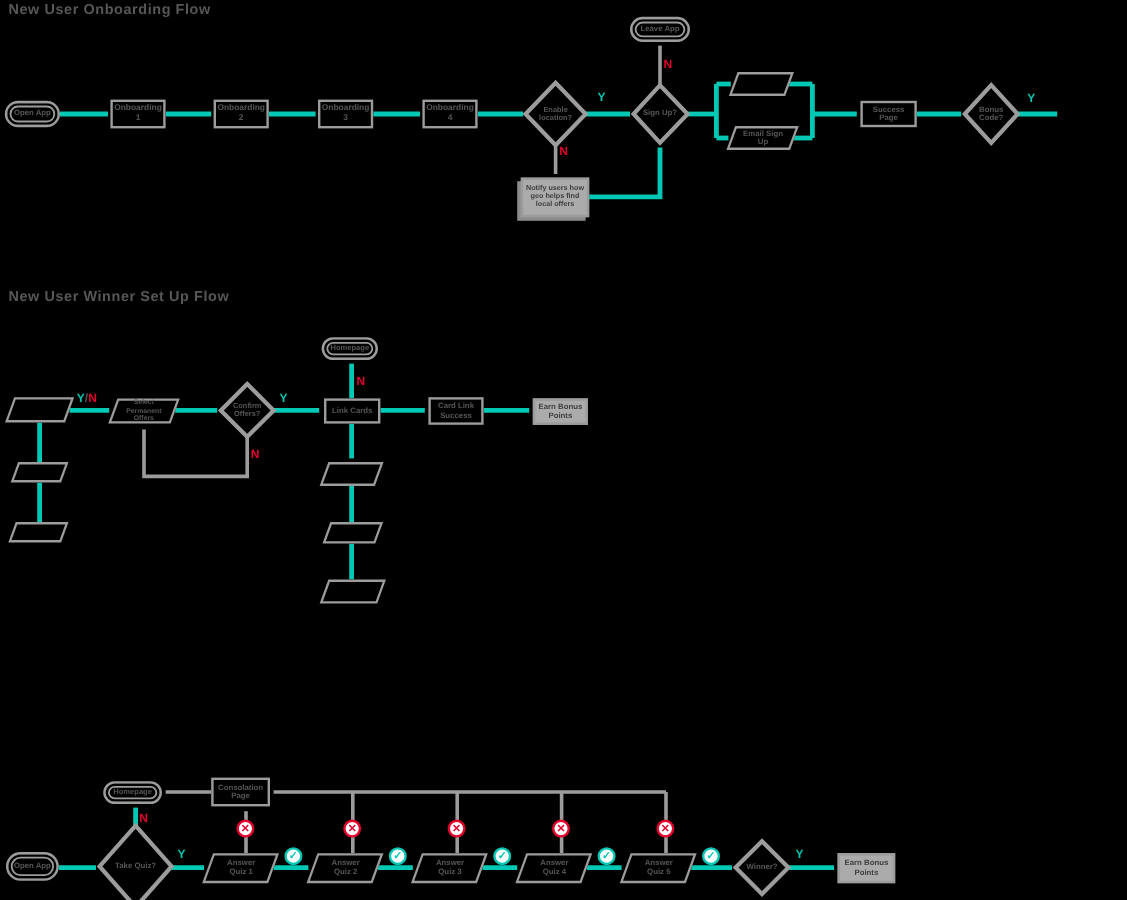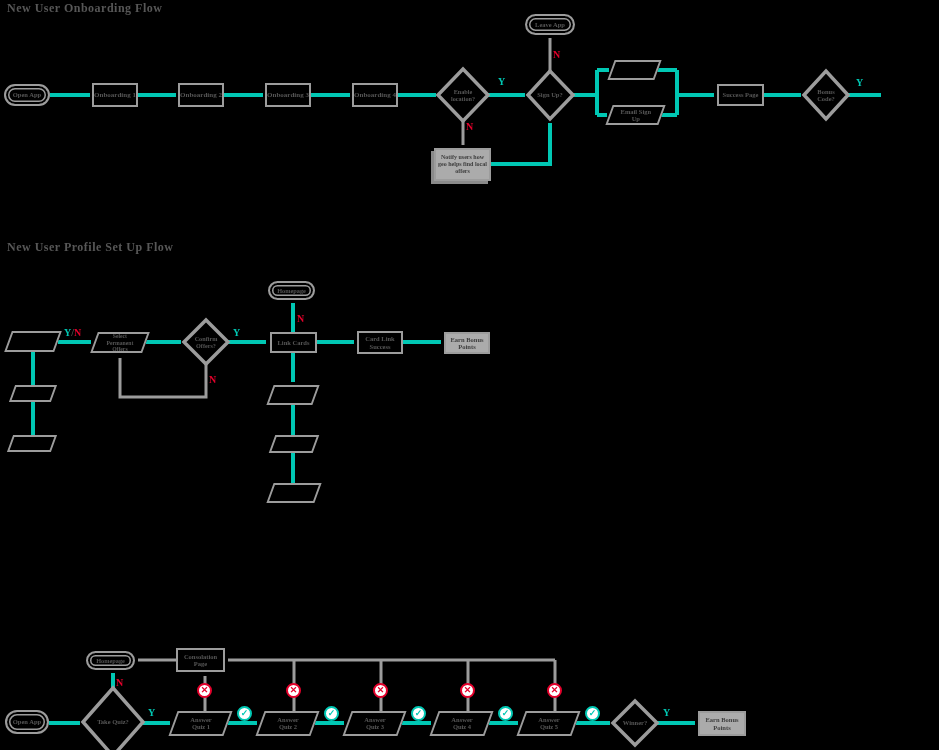--- a/index.html
+++ b/index.html
@@ -1,17 +1,17 @@
 <!DOCTYPE html>
 <html><head>
 <meta charset="utf-8">
 <style>
   html,body{margin:0;padding:0;background:#000;}
   .canvas{position:relative;width:881px;height:750px;background:#000;overflow:hidden;
-          font-family:Liberation Serif, serif;}
+          font-family:Liberation Sans, sans-serif;}
   .edges{position:absolute;left:0;top:0;width:939px;height:750px;}
   .edges path{fill:none;}
   .edges .teal{stroke:#00C8B4;stroke-width:4;}
   .edges .gray{stroke:#9C9C9C;stroke-width:3;}
   .edges polygon{fill:#000;stroke:#9C9C9C;stroke-width:3.5;}
   .flow-title{position:absolute;font-size:12px;font-weight:bold;color:#575757;letter-spacing:.5px;}
   .node{position:absolute;box-sizing:border-box;display:flex;align-items:center;justify-content:center;
         text-align:center;color:#565656;font-weight:bold;font-size:7px;line-height:1.15;}
   .box{border:2.5px solid #9C9C9C;background:#000;}
   .filled{border:2.5px solid #9C9C9C;background:#ABABAB;color:#3D3D3D;}
@@ -159,21 +159,21 @@
     </div>
   <div class="node filled" style="left:892px;top:84px;width:46px;height:22px;">
     <span class="txt" style="font-size:6.5px;max-width:38px;">Earn Bonus Points</span>
     </div>
 
   <span class="yn y" style="left:498px;top:77px;">Y</span>
   <span class="yn n" style="left:466px;top:122px;">N</span>
   <span class="yn n" style="left:553px;top:50px;">N</span>
   <span class="yn y" style="left:856px;top:78px;">Y</span>
 
-  <div class="flow-title" style="left:7px;top:240px;">New User Profile Set Up Flow</div>
+  <div class="flow-title" style="left:7px;top:240px;">New User Winner Set Up Flow</div>
 
   <div class="node para" style="left:8px;top:331px;width:50px;height:21px;">
     <span class="txt"></span>
     </div>
   <div class="node para" style="left:12px;top:385px;width:42px;height:17px;">
     <span class="txt"></span>
     </div>
   <div class="node para" style="left:10px;top:435px;width:44px;height:17px;">
     <span class="txt"></span>
     </div>

